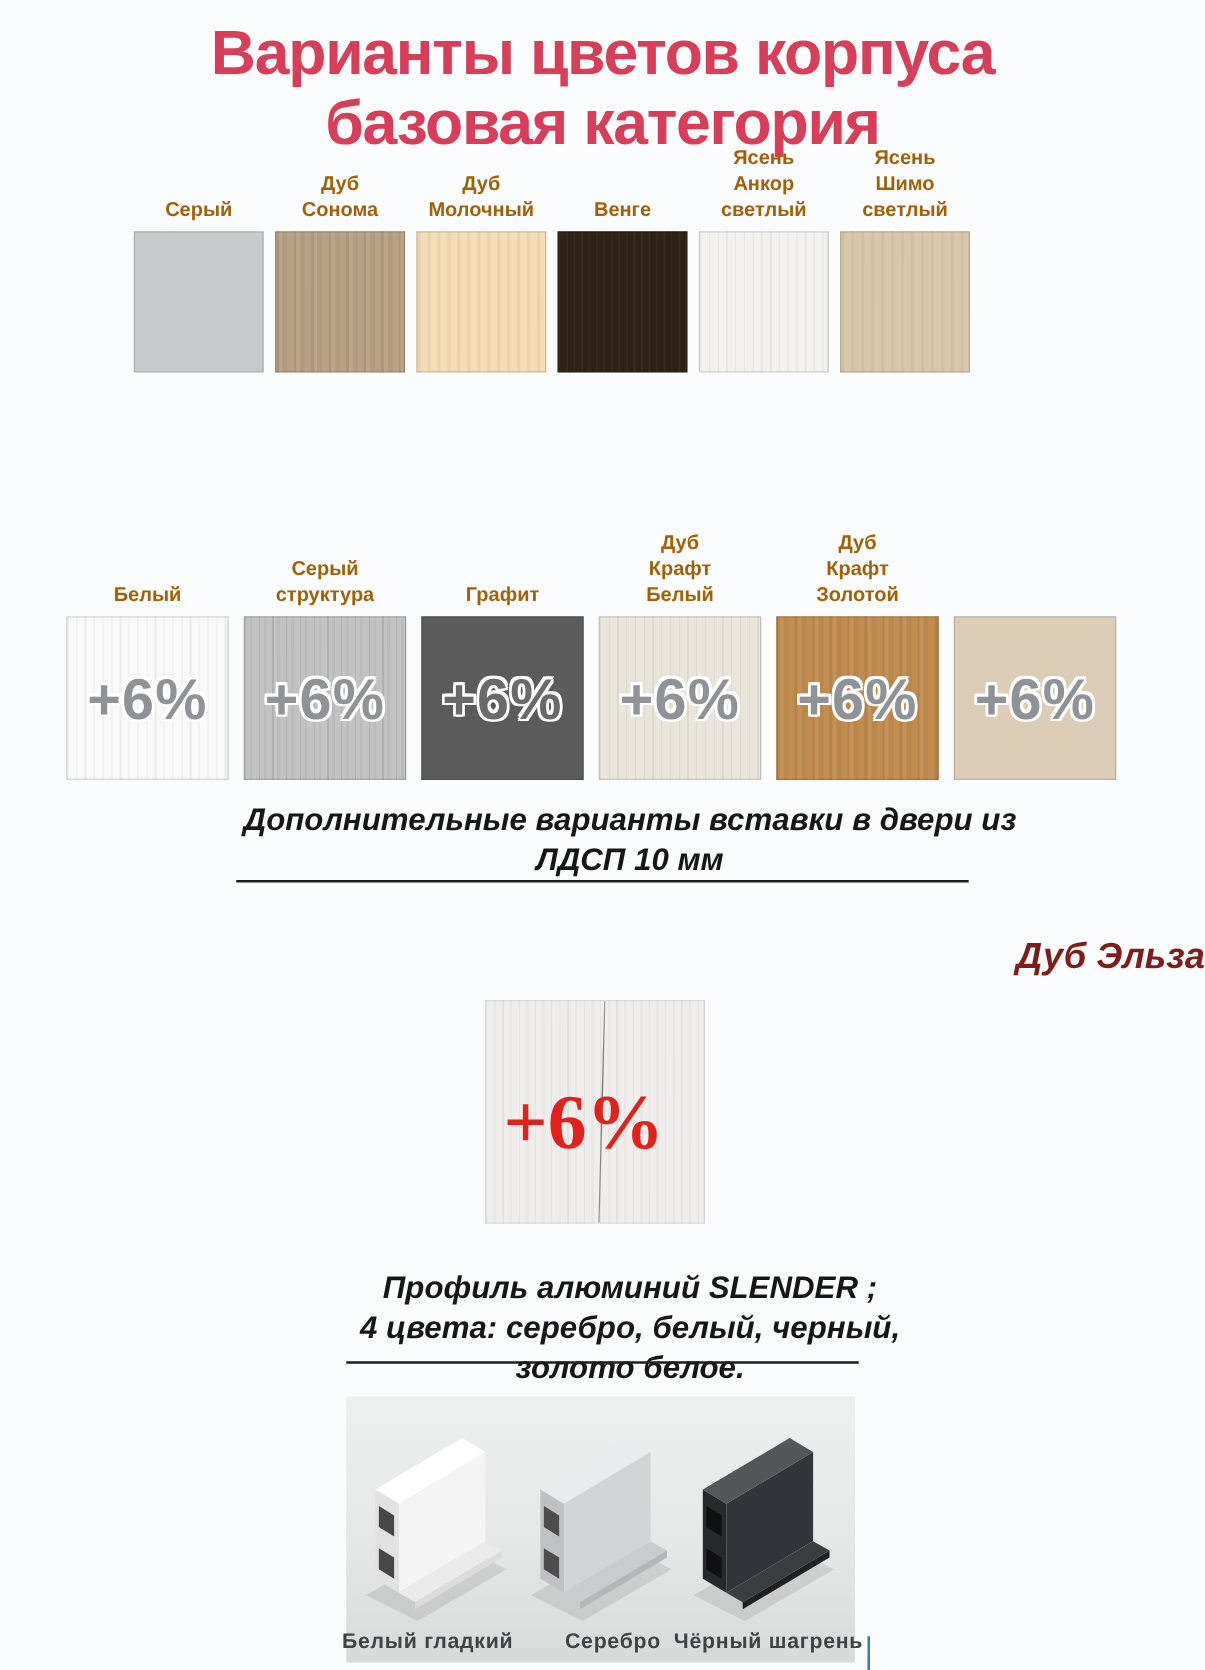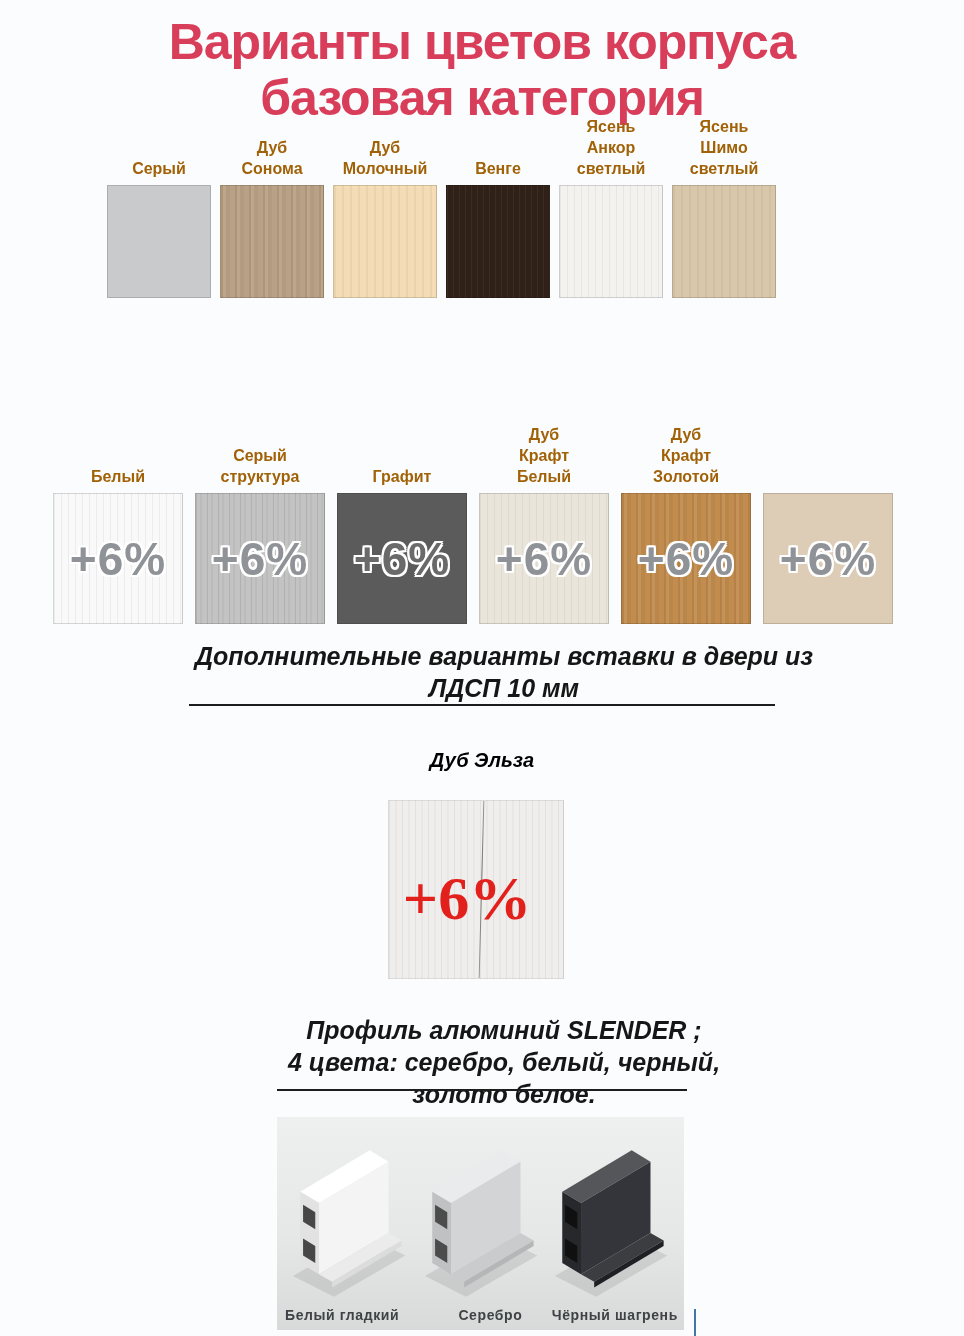--- a/index.html
+++ b/index.html
@@ -77,22 +77,22 @@
   .black-heading{
     left:0;right:0;text-align:center;
     font-weight:bold;font-style:italic;
     font-size:25px;line-height:1.28;color:#161616;padding-left:44px;
   }
   .rule{height:2px;background:#1d1d1d;}
   .rule3{top:704px;left:calc(50% - 293px);width:586px;}
   .rule4{top:1089px;left:calc(50% - 205px);width:410px;}
 
   .elsa-name{
-    top:749px;left:0;right:0;text-align:center;
-    font-weight:bold;font-style:italic;font-size:20px;color:#000000;
+    top:749px;left:0;right:0;text-align:right;
+    font-weight:bold;font-style:italic;font-size:29px;color:#7f1d1d;
   }
   .elsa-swatch{
     top:800px;left:calc(50% - 94px);
     width:176px;height:179px;
     border:1px solid rgba(0,0,0,0.08);
     box-sizing:border-box;
     background-image:
       repeating-linear-gradient(90deg, rgba(150,150,145,0.14) 0 1px, transparent 1px 6px, rgba(170,170,165,0.10) 6px 8px, transparent 8px 13px);
     display:flex;align-items:center;justify-content:center;
   }
@@ -113,21 +113,21 @@
     width:407px;height:213px;
     background:linear-gradient(180deg,#eef0ef 0%, #e6e8e7 55%, #d8dad9 100%);
   }
   .profile{position:absolute;top:14px;width:122px;height:172px;}
   .profile svg{width:100%;height:100%;display:block;}
   .p1{left:12px;}
   .p2{left:144px;}
   .p3{left:274px;}
   .photo-label{
     position:absolute;bottom:7px;
-    font-size:14px;font-weight:bold;color:#3f4345;letter-spacing:0.6px;
+    font-size:17px;font-weight:bold;color:#3f4345;letter-spacing:0.6px;
     transform:translateX(-50%);white-space:nowrap;
   }
   .pl1{left:16%;}
   .pl2{left:48.5%;margin-left:16px;}
   .pl3{left:83%;}
 
   
   .shadow{fill:rgba(0,0,0,0.09);}
   
   .p1 .top{fill:#ffffff;} .p1 .front{fill:#f4f4f4;} .p1 .end{fill:#e2e2e2;}

